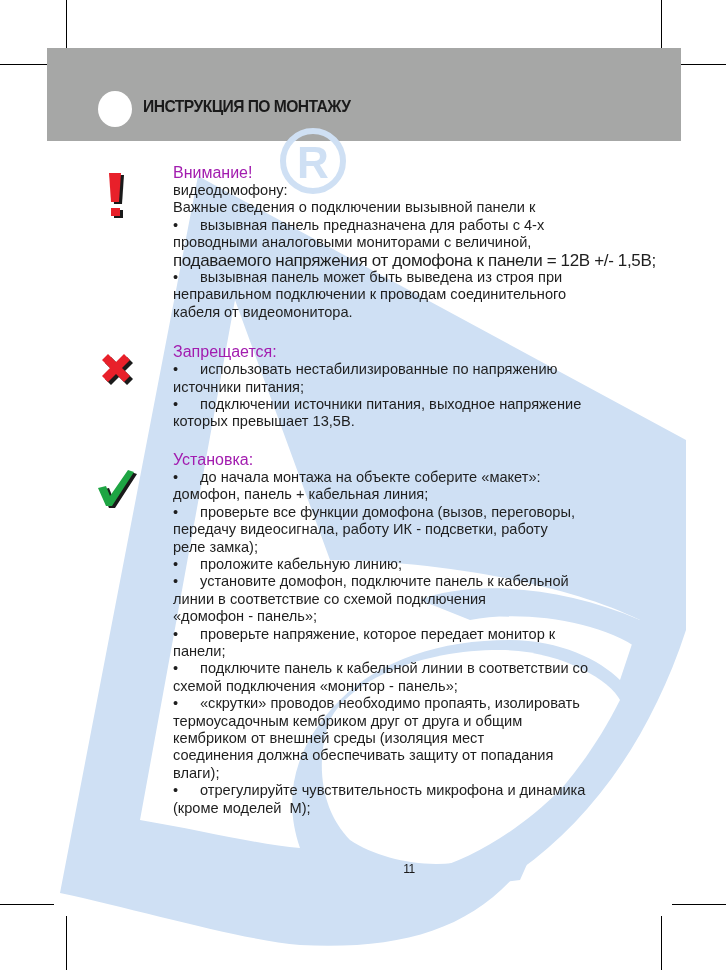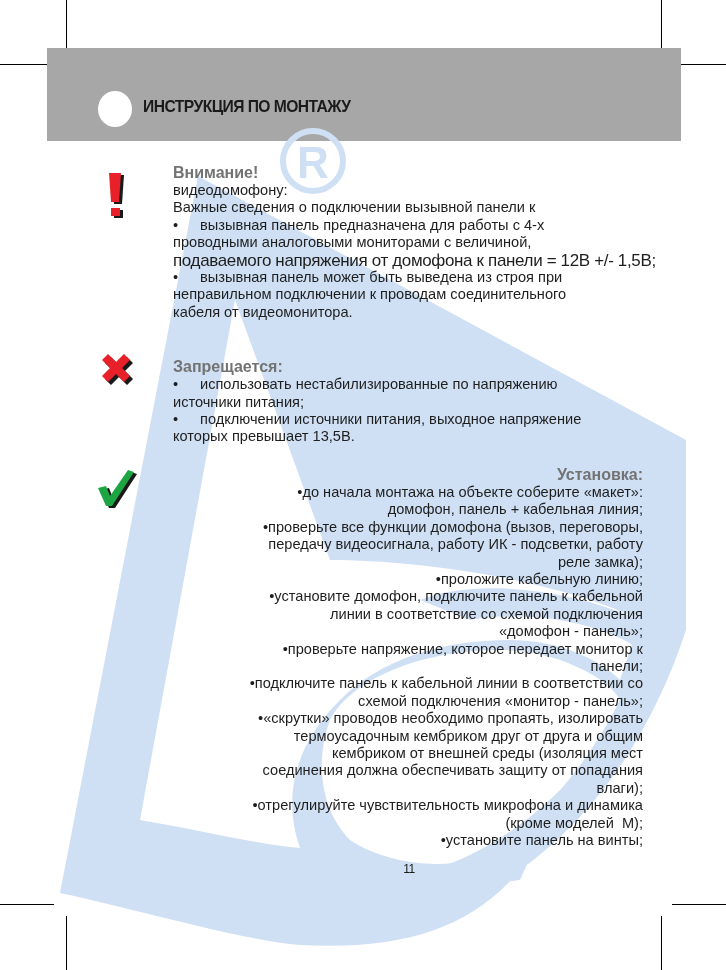--- a/index.html
+++ b/index.html
@@ -75,24 +75,24 @@
       left: 173px;
       top: 163px;
       width: 470px;
       font-size: 14.6px;
       line-height: 17.4px;
       color: #1e1e1e;
     }
     .section { margin: 0; }
     .section + .section { margin-top: 17px; }
     .section-title {
-      font-weight: bold;
+      font-weight: normal;
       font-size: 16px;
       line-height: 19px;
-      color: #737373;
+      color: #a21caf;
     }
     .line { display: block; white-space: nowrap; }
     .line.narrow { letter-spacing: -0.35px; font-size: 17px; }
     .bullet-mark {
       display: inline-block;
       width: 27px;
     }
 
     .page-number {
       position: absolute;
@@ -186,29 +186,29 @@
     <span class="line">видеодомофону:</span>
     <span class="line">Важные сведения о подключении вызывной панели к</span>
     <span class="line"><span class="bullet-mark">•</span><span>вызывная панель предназначена для работы с 4-х</span></span>
     <span class="line">проводными аналоговыми мониторами с величиной,</span>
     <span class="line narrow">подаваемого напряжения от домофона к панели = 12В +/- 1,5В;</span>
     <span class="line"><span class="bullet-mark">•</span><span>вызывная панель может быть выведена из строя при</span></span>
     <span class="line">неправильном подключении к проводам соединительного</span>
     <span class="line">кабеля от видеомонитора.</span>
   </div>
 
-  <div class="section" style="margin-top:36px;">
+  <div class="section" style="margin-top:21px;">
     <div class="section-title">Запрещается:</div>
     <span class="line"><span class="bullet-mark">•</span><span>использовать нестабилизированные по напряжению</span></span>
     <span class="line">источники питания;</span>
     <span class="line"><span class="bullet-mark">•</span><span>подключении источники питания, выходное напряжение</span></span>
     <span class="line">которых превышает 13,5В.</span>
   </div>
 
-  <div class="section" style="margin-top:19px;text-align:right;">
+  <div class="section" style="margin-top:19px;">
     <div class="section-title">Установка:</div>
 
     <span class="line"><span class="bullet-mark">•</span><span>до начала монтажа на объекте соберите «макет»:</span></span>
     <span class="line">домофон, панель + кабельная линия;</span>
 
     <span class="line"><span class="bullet-mark">•</span><span>проверьте все функции домофона (вызов, переговоры,</span></span>
     <span class="line">передачу видеосигнала, работу ИК - подсветки, работу</span>
     <span class="line">реле замка);</span>
 
     <span class="line"><span class="bullet-mark">•</span><span>проложите кабельную линию;</span></span>
@@ -225,17 +225,16 @@
 
     <span class="line"><span class="bullet-mark">•</span><span>«скрутки» проводов необходимо пропаять, изолировать</span></span>
     <span class="line">термоусадочным кембриком друг от друга и общим</span>
     <span class="line">кембриком от внешней среды (изоляция мест</span>
     <span class="line">соединения должна обеспечивать защиту от попадания</span>
     <span class="line">влаги);</span>
 
     <span class="line"><span class="bullet-mark">•</span><span>отрегулируйте чувствительность микрофона и динамика</span></span>
     <span class="line" style="white-space:pre;">(кроме моделей  М);</span>
 
-    <span class="line"><span class="bullet-mark">•</span><span>установите панель на винты;</span></span>
   </div>
 </div>
 
 <div class="page-number">11</div>
 
 </body></html>

